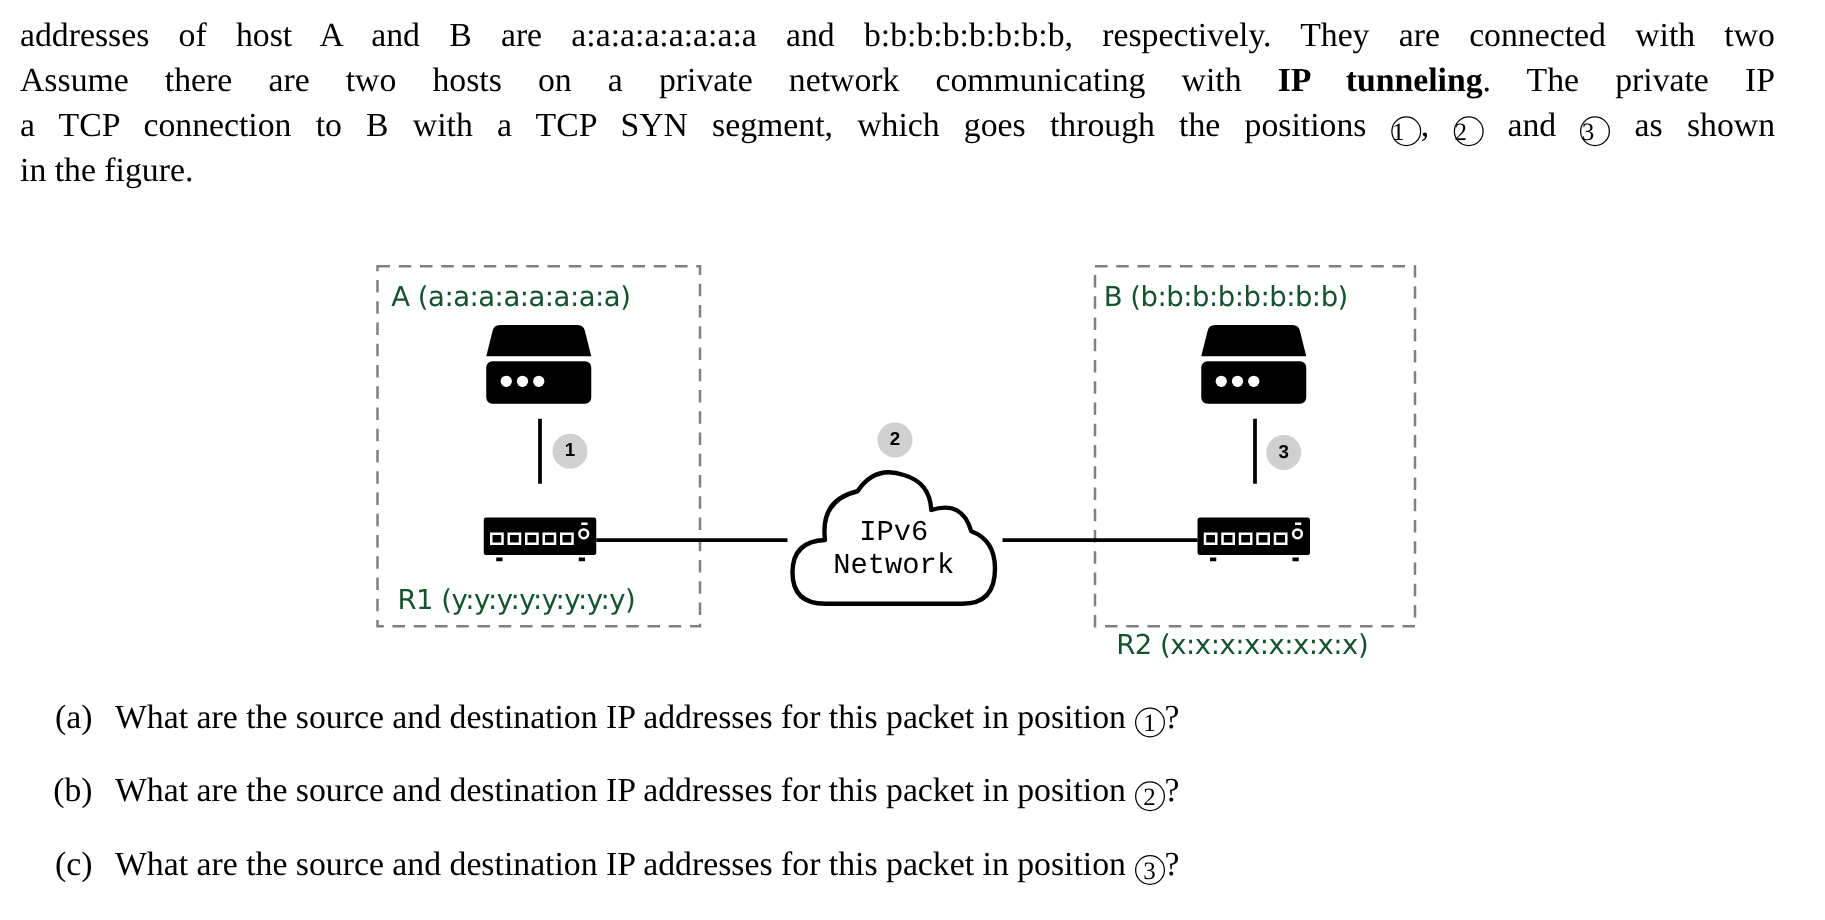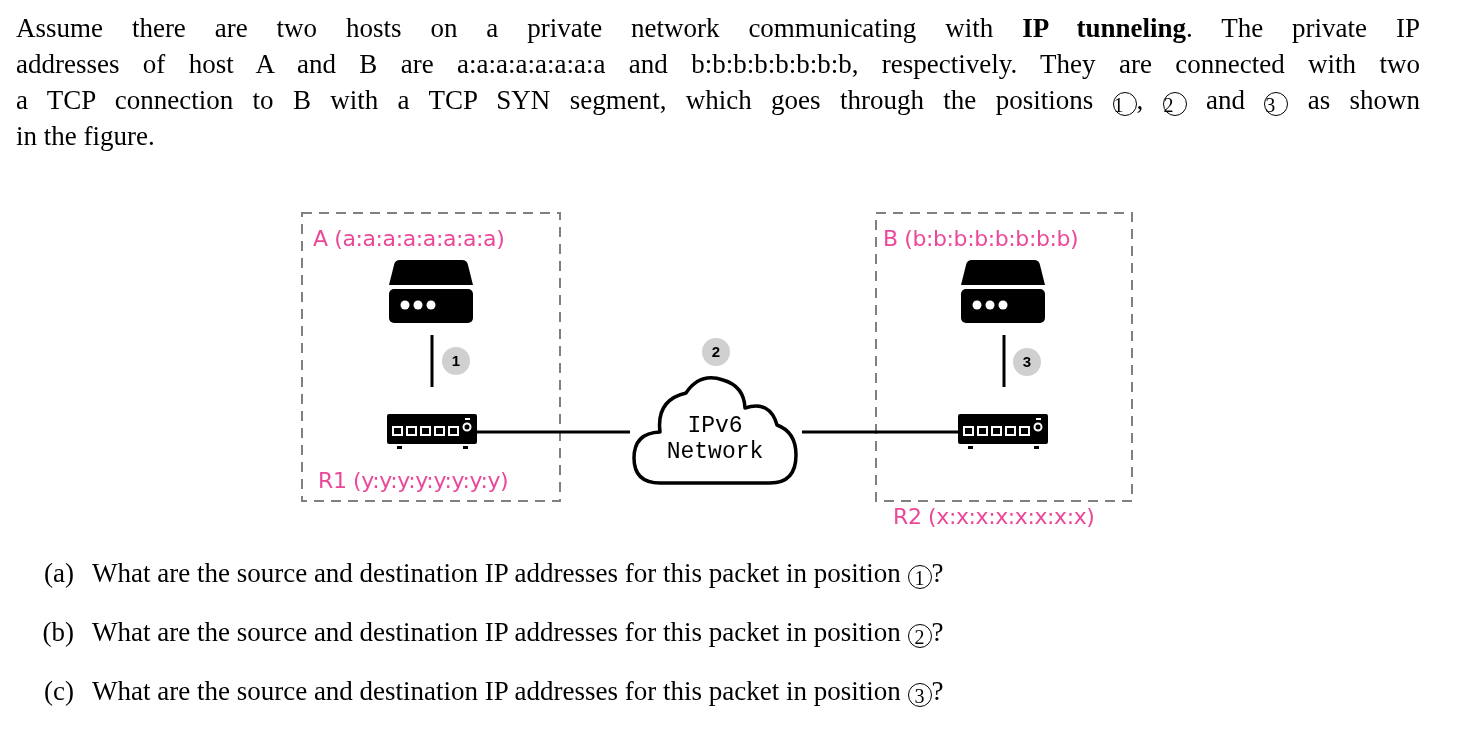--- a/index.html
+++ b/index.html
@@ -12,21 +12,21 @@
   .para .line { display: block; text-align: justify; text-align-last: justify; height: 36px; white-space: nowrap; }
   .para .line.last { text-align-last: left; }
   .para b { font-weight: bold; }
   .circ {
     display: inline-block; width: 24px; height: 24px; border: 1.3px solid #000; border-radius: 50%;
     font-size: 20px; line-height: 24px; text-align: center; vertical-align: -3px; box-sizing: border-box;
   }
   .figure { position: absolute; left: 0; top: 0; width: 1460px; height: 736px; pointer-events: none; }
   .figure svg { position: absolute; left: 0; top: 0; }
   .label {
-    position: absolute; font-family: "DejaVu Sans", "Liberation Sans", sans-serif; font-size: 22px; color: #ec4899;
+    position: absolute; font-family: "DejaVu Sans", "Liberation Sans", sans-serif; font-size: 22px; color: #14532d;
     white-space: nowrap; letter-spacing: -0.4px;
   }
   .cloud-text {
     position: absolute; font-family: Liberation Mono, monospace; font-size: 23px; line-height: 26px;
     text-align: center; width: 140px; left: 645px; top: 413px;
   }
   .badge {
     position: absolute; width: 28px; height: 28px; border-radius: 50%; background: #d0d0d0;
     font-family: "Liberation Sans", "DejaVu Sans", sans-serif; font-weight: bold; font-size: 15px; line-height: 28px; text-align: center;
   }
@@ -35,22 +35,22 @@
     font-family: "Liberation Serif", "DejaVu Serif", serif; font-size: 27px;
   }
   .q { position: absolute; white-space: nowrap; }
   .q .lbl { position: absolute; left: 0; width: 56px; text-align: right; }
   .q .txt { position: absolute; left: 92px; }
 </style>
 </head>
 <body>
 
 <div class="para">
+  <span class="line">addresses of host A and B are a:a:a:a:a:a:a:a and b:b:b:b:b:b:b:b, respectively. They are connected with two</span>
   <span class="line"><span>Assume there are two hosts on a private network communicating with </span><b>IP tunneling</b><span>. The private IP</span></span>
-  <span class="line">addresses of host A and B are a:a:a:a:a:a:a:a and b:b:b:b:b:b:b:b, respectively. They are connected with two</span>
   <span class="line"><span>a TCP connection to B with a TCP SYN segment, which goes through the positions </span><span class="circ">1</span><span>, </span><span class="circ">2</span><span> and </span><span class="circ">3</span><span> as shown</span></span>
   <span class="line last">in the figure.</span>
 </div>
 
 <div class="figure">
   <svg width="1460" height="736" viewBox="0 0 1460 736">
 
     <rect x="302" y="213" width="258" height="288" fill="none" stroke="#808080" stroke-width="2" stroke-dasharray="10,7"></rect>
     <rect x="876" y="213" width="256" height="288" fill="none" stroke="#808080" stroke-width="2" stroke-dasharray="10,7"></rect>
 

